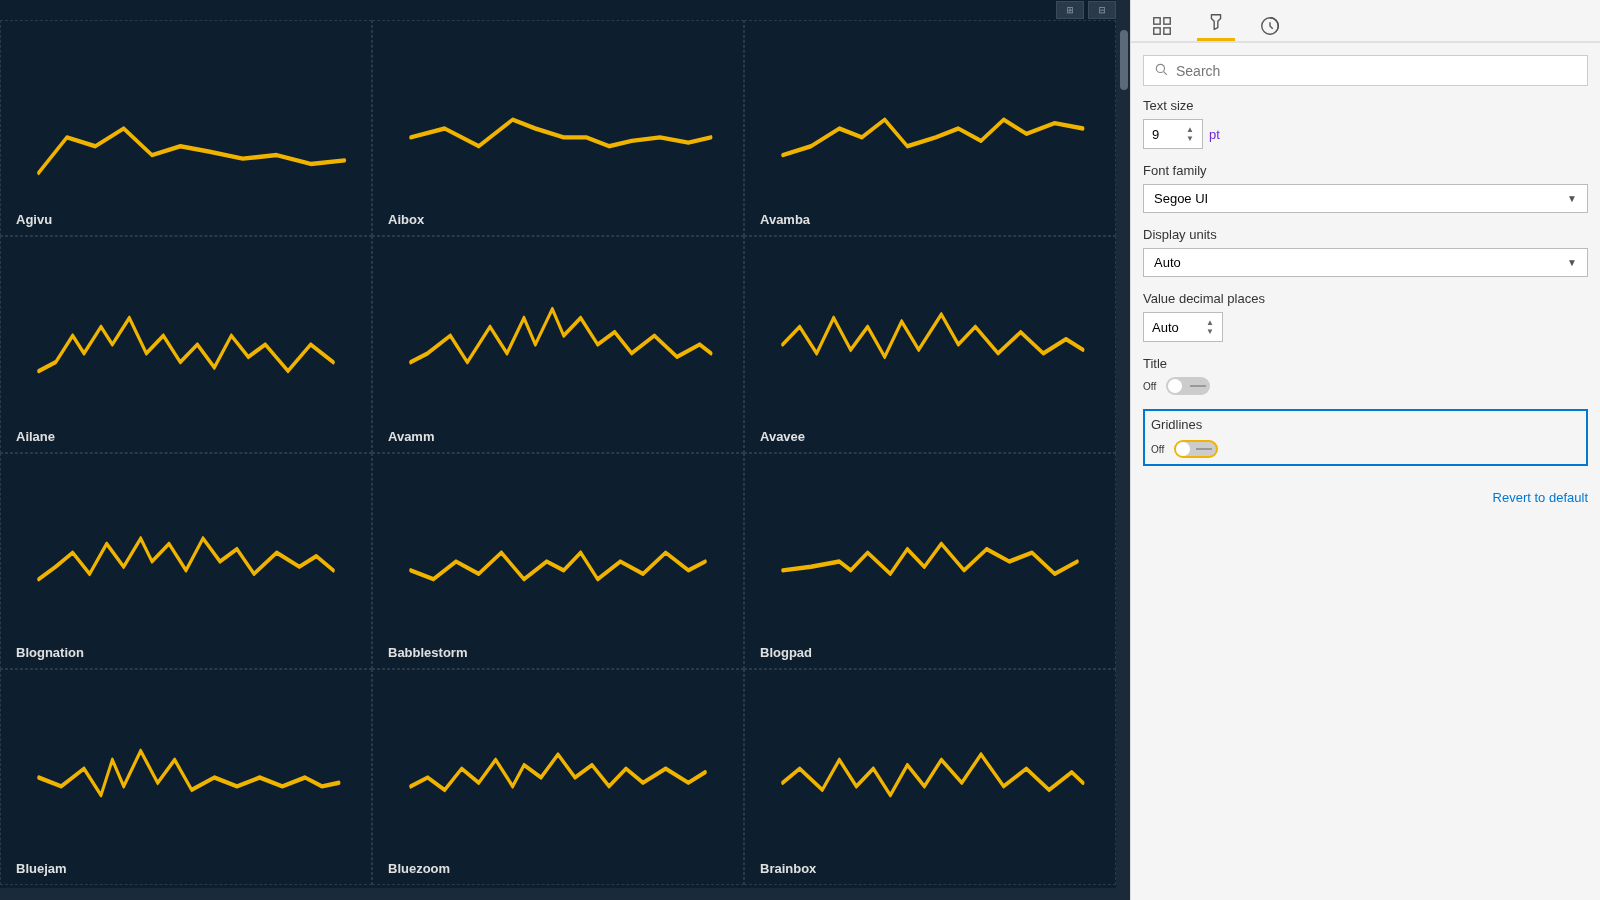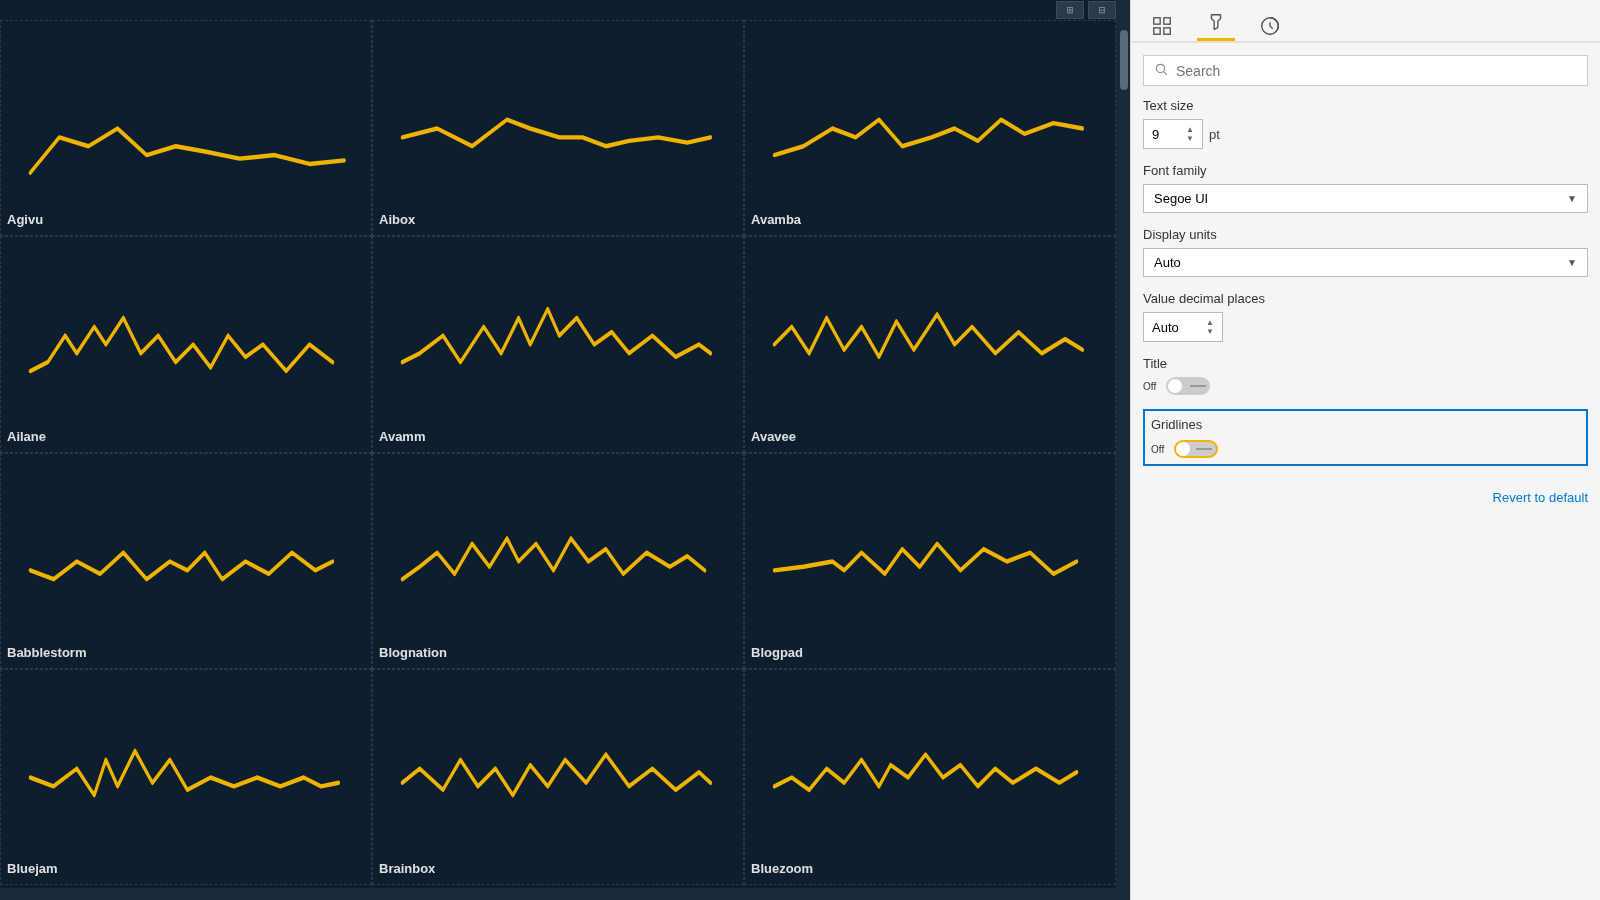--- a/index.html
+++ b/index.html
@@ -69,21 +69,21 @@
       left: 0;
       right: 14px;
       bottom: 15px;
       display: grid;
       grid-template-columns: repeat(3, 1fr);
       grid-template-rows: repeat(4, 1fr);
     }
 
     .sparkline-cell {
       border: 1px dashed #2a3a4a;
-      padding: 10px 15px 8px 6px;
+      padding: 10px 15px 8px 15px;
       position: relative;
       display: flex;
       flex-direction: column;
     }
 
     .sparkline-canvas {
       flex: 1;
       position: relative;
     }
 
@@ -199,21 +199,21 @@
     .text-size-spinner {
       display: flex;
       flex-direction: column;
       font-size: 8px;
       color: #666;
       cursor: pointer;
     }
 
     .unit-label {
       font-size: 13px;
-      color: #404040;
+      color: #6d28d9;
     }
 
     .dropdown-select {
       width: 100%;
       border: 1px solid #bbb;
       padding: 6px 10px;
       font-size: 13px;
       background: white;
       display: flex;
       align-items: center;
@@ -368,53 +368,53 @@
         <div class="sparkline-label">Avamm</div>
       </div>
       <div class="sparkline-cell">
         <div class="sparkline-canvas"><svg class="sparkline" viewBox="0 0 300 100" preserveAspectRatio="none">
             <polyline points="20,55 35,45 50,60 65,40 80,58 95,45 110,62 125,42 140,58 160,38 175,55 190,45 210,60 230,48 250,60 270,52 285,58" fill="none" stroke="#f0b400" stroke-width="2.5" stroke-linejoin="round" stroke-linecap="round"></polyline>
           </svg></div>
         <div class="sparkline-label">Avavee</div>
       </div>
       <div class="sparkline-cell">
         <div class="sparkline-canvas"><svg class="sparkline" viewBox="0 0 300 100" preserveAspectRatio="none">
+            <polyline points="20,65 35,58 50,50 65,62 80,45 95,58 110,42 120,55 135,45 150,60 165,42 180,55 195,48 210,62 230,50 250,58 265,52 280,60" fill="none" stroke="#f0b400" stroke-width="2.5" stroke-linejoin="round" stroke-linecap="round"></polyline>
+          </svg></div>
+        <div class="sparkline-label">Blognation</div>
+      </div>
+      <div class="sparkline-cell">
+        <div class="sparkline-canvas"><svg class="sparkline" viewBox="0 0 300 100" preserveAspectRatio="none">
             <polyline points="20,60 40,65 60,55 80,62 100,50 120,65 140,55 155,60 170,50 185,65 205,55 225,62 245,50 265,60 280,55" fill="none" stroke="#f0b400" stroke-width="2.5" stroke-linejoin="round" stroke-linecap="round"></polyline>
           </svg></div>
         <div class="sparkline-label">Babblestorm</div>
       </div>
       <div class="sparkline-cell">
         <div class="sparkline-canvas"><svg class="sparkline" viewBox="0 0 300 100" preserveAspectRatio="none">
-            <polyline points="20,65 35,58 50,50 65,62 80,45 95,58 110,42 120,55 135,45 150,60 165,42 180,55 195,48 210,62 230,50 250,58 265,52 280,60" fill="none" stroke="#f0b400" stroke-width="2.5" stroke-linejoin="round" stroke-linecap="round"></polyline>
-          </svg></div>
-        <div class="sparkline-label">Blognation</div>
-      </div>
-      <div class="sparkline-cell">
-        <div class="sparkline-canvas"><svg class="sparkline" viewBox="0 0 300 100" preserveAspectRatio="none">
             <polyline points="20,60 45,58 70,55 80,60 95,50 115,62 130,48 145,58 160,45 180,60 200,48 220,55 240,50 260,62 280,55" fill="none" stroke="#f0b400" stroke-width="2.5" stroke-linejoin="round" stroke-linecap="round"></polyline>
           </svg></div>
         <div class="sparkline-label">Blogpad</div>
       </div>
       <div class="sparkline-cell">
         <div class="sparkline-canvas"><svg class="sparkline" viewBox="0 0 300 100" preserveAspectRatio="none">
             <polyline points="20,55 40,60 60,50 75,65 85,45 95,60 110,40 125,58 140,45 155,62 175,55 195,60 215,55 235,60 255,55 270,60 285,58" fill="none" stroke="#f0b400" stroke-width="2.5" stroke-linejoin="round" stroke-linecap="round"></polyline>
           </svg></div>
         <div class="sparkline-label">Bluejam</div>
       </div>
       <div class="sparkline-cell">
         <div class="sparkline-canvas"><svg class="sparkline" viewBox="0 0 300 100" preserveAspectRatio="none">
+            <polyline points="20,60 35,55 50,62 65,50 80,58 95,45 110,60 120,48 135,55 150,42 165,55 180,48 195,60 210,50 225,58 245,50 265,58 280,52" fill="none" stroke="#f0b400" stroke-width="2.5" stroke-linejoin="round" stroke-linecap="round"></polyline>
+          </svg></div>
+        <div class="sparkline-label">Bluezoom</div>
+      </div>
+      <div class="sparkline-cell">
+        <div class="sparkline-canvas"><svg class="sparkline" viewBox="0 0 300 100" preserveAspectRatio="none">
             <polyline points="20,58 35,50 55,62 70,45 85,60 100,50 115,65 130,48 145,60 160,45 178,58 195,42 215,60 235,50 255,62 275,52 285,58" fill="none" stroke="#f0b400" stroke-width="2.5" stroke-linejoin="round" stroke-linecap="round"></polyline>
           </svg></div>
         <div class="sparkline-label">Brainbox</div>
-      </div>
-      <div class="sparkline-cell">
-        <div class="sparkline-canvas"><svg class="sparkline" viewBox="0 0 300 100" preserveAspectRatio="none">
-            <polyline points="20,60 35,55 50,62 65,50 80,58 95,45 110,60 120,48 135,55 150,42 165,55 180,48 195,60 210,50 225,58 245,50 265,58 280,52" fill="none" stroke="#f0b400" stroke-width="2.5" stroke-linejoin="round" stroke-linecap="round"></polyline>
-          </svg></div>
-        <div class="sparkline-label">Bluezoom</div>
       </div>
     </div>
 
   <div class="left-panel-scroll">
     <div class="left-panel-scroll-thumb"></div>
   </div>
 
   <div class="bottom-scrollbar"></div>
 </div>
 

